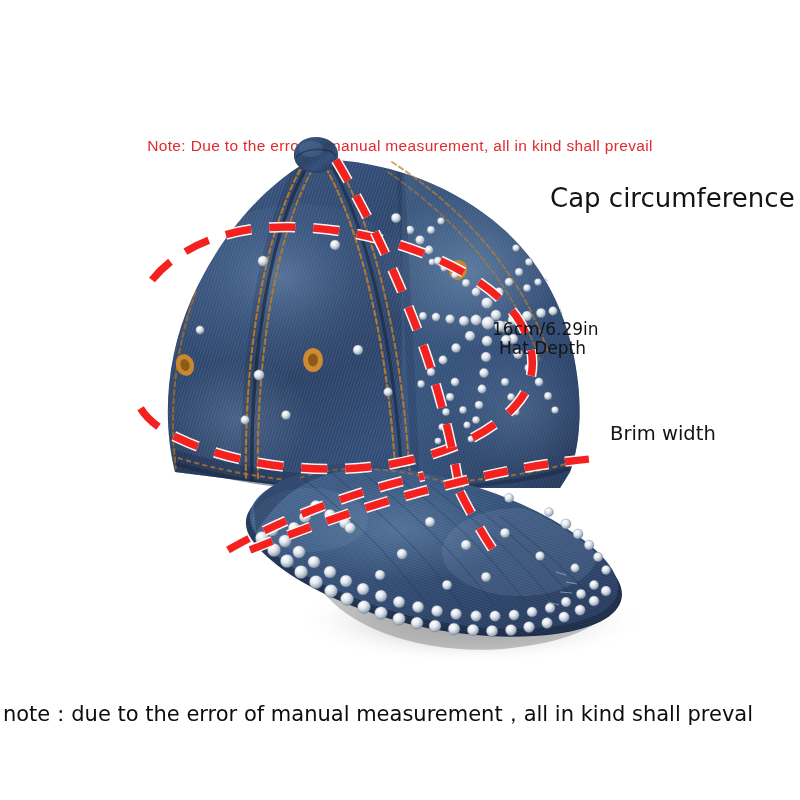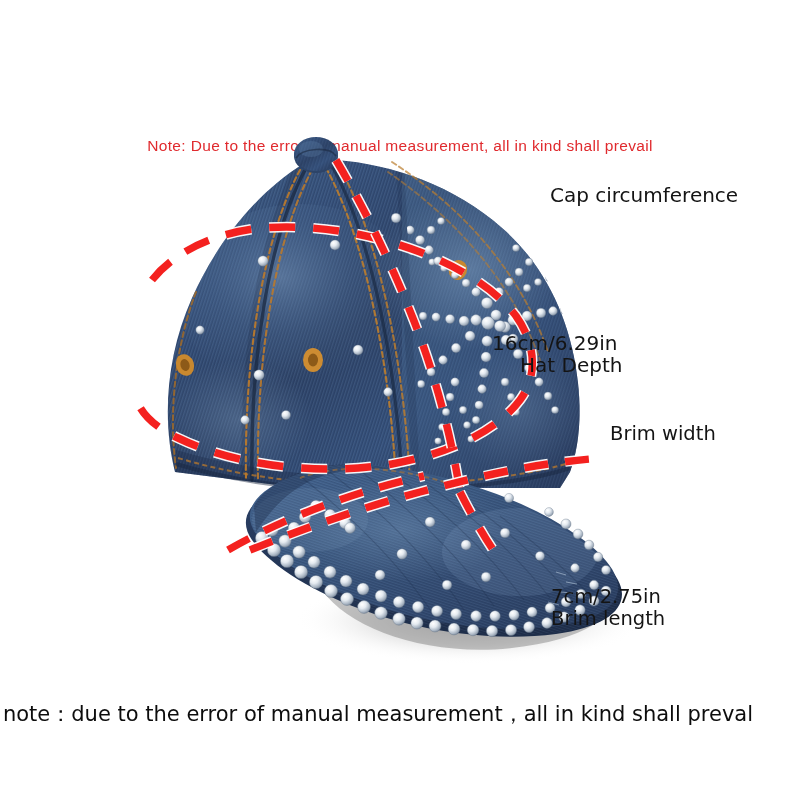--- a/index.html
+++ b/index.html
@@ -36,24 +36,24 @@
   
   .callout{
     position:absolute;
     color:#141414;
     font-family:"DejaVu Sans","Liberation Sans",sans-serif;
     line-height:1.12;
     white-space:nowrap;
   }
   .callout .l1,.callout .l2{display:block;}
 
-  #lbl-circumference{left:527px;top:184px;font-size:20px;}
+  #lbl-circumference{left:527px;top:184px;font-size:26px;}
   #lbl-circumference .l1{margin-left:23px;}
-  #lbl-depth{left:492px;top:332px;font-size:20px;}
-  #lbl-depth .l2{margin-left:28px;}
+  #lbl-depth{left:492px;top:320px;font-size:17px;}
+  #lbl-depth .l2{margin-left:7px;}
   #lbl-brimwidth{left:610px;top:423px;font-size:19.5px;}
   #lbl-brimwidth .l1{margin-left:0;}
   #lbl-brimlength{left:551px;top:586px;font-size:19.5px;}
 
   
   #photo{position:absolute;left:0;top:120px;width:800px;height:570px;}
 
   svg.cap{position:absolute;left:0;top:0;width:800px;height:570px;overflow:visible;}
 </style>
 </head>
@@ -459,20 +459,16 @@
 
   <div class="callout" id="lbl-depth">
     <span class="l1">16cm/6.29in</span>
     <span class="l2">Hat Depth</span>
   </div>
 
   <div class="callout" id="lbl-brimwidth">
     <span class="l1">Brim width</span>
   </div>
 
-  <div class="callout" id="lbl-brimlength">
-    <span class="l1">7cm/2.75in</span>
-    <span class="l2">Brim length</span>
-  </div>
 
   <div class="bottom-note">note：due to the error of manual measurement，all in kind shall preval</div>
 
 </div>
 
 </body></html>

